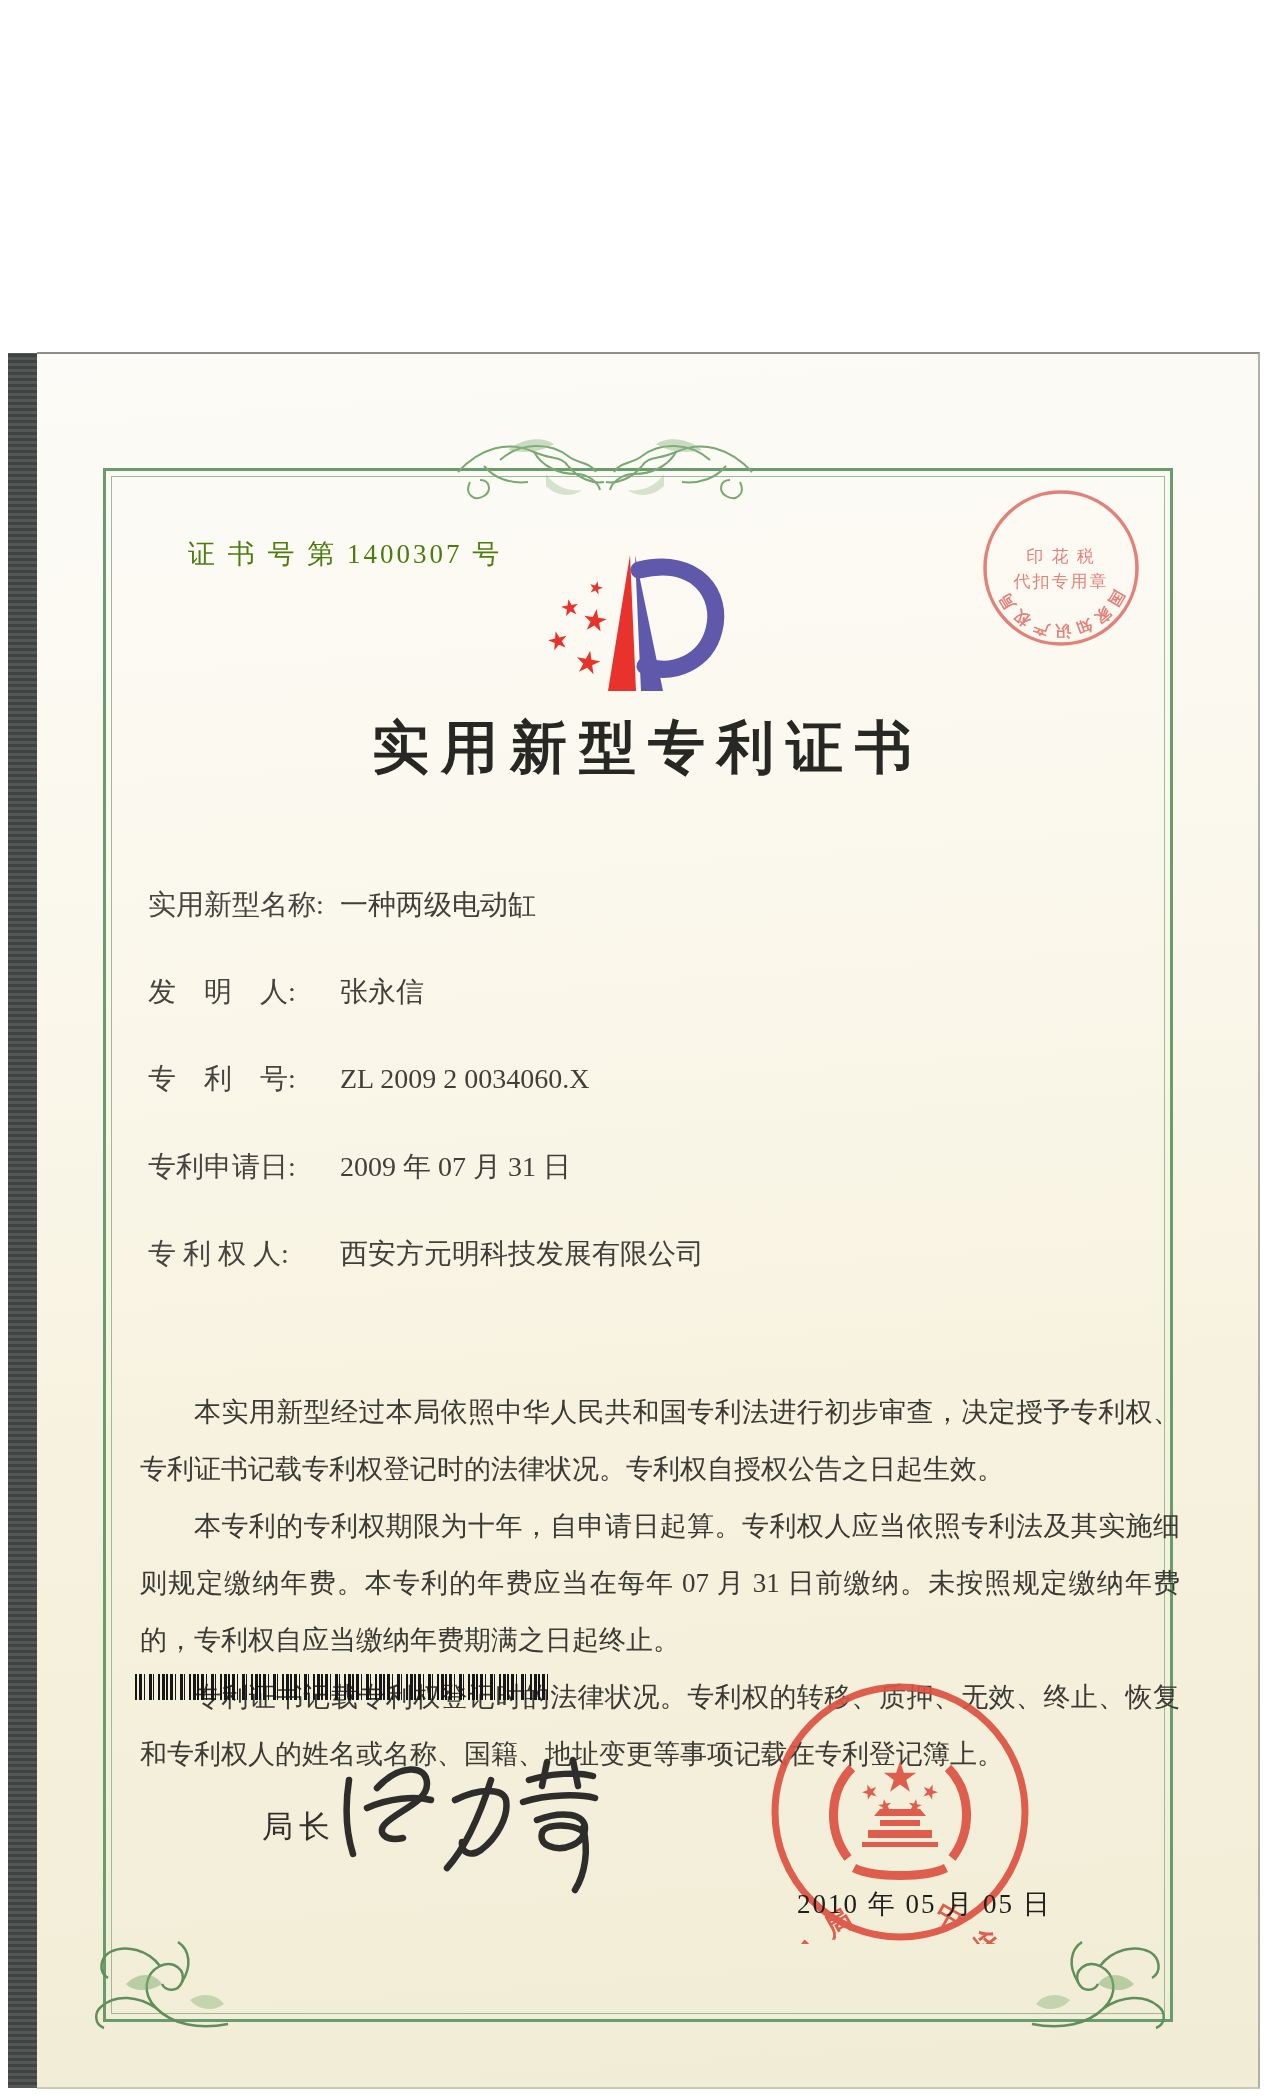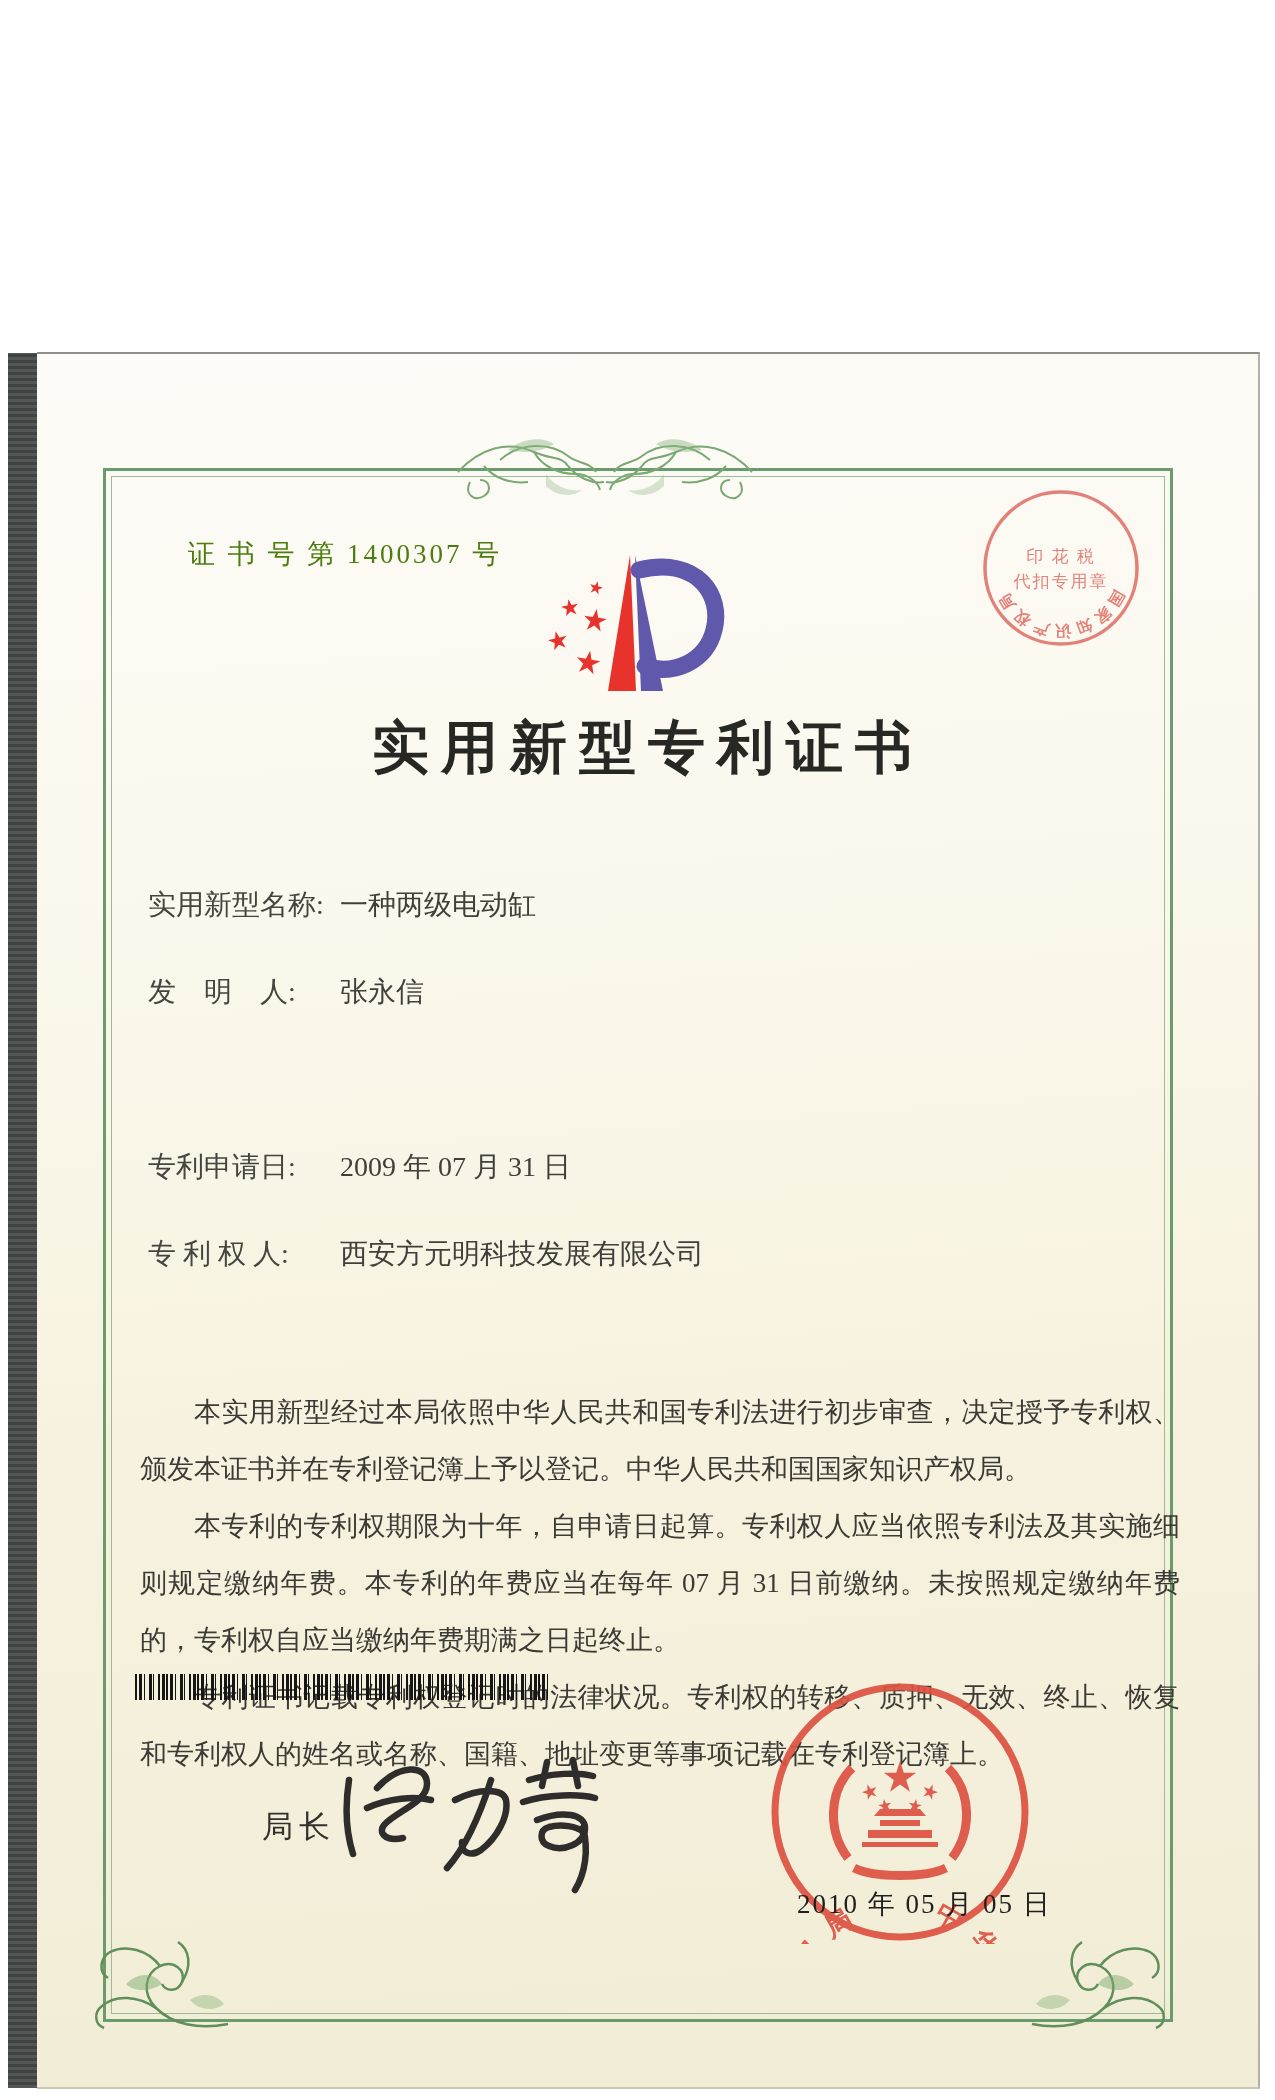--- a/index.html
+++ b/index.html
@@ -164,29 +164,32 @@
   </svg>
 
   <div class="abs title">实用新型专利证书</div>
 
   <div class="abs field-row f0">
     <span class="field-label">实用新型名称:</span><span class="field-value">一种两级电动缸</span>
   </div>
   <div class="abs field-row f1">
     <span class="field-label">发　明　人:</span><span class="field-value">张永信</span>
   </div>
+  <div class="abs field-row f2">
+    <span class="field-label">专　利　号:</span><span class="field-value">ZL 2009 2 0034060.X</span>
+  </div>
   <div class="abs field-row f3">
     <span class="field-label">专利申请日:</span><span class="field-value">2009 年 07 月 31 日</span>
   </div>
   <div class="abs field-row f4">
     <span class="field-label">专 利 权 人:</span><span class="field-value">西安方元明科技发展有限公司</span>
   </div>
 
   <div class="abs body-text">
-    <p>本实用新型经过本局依照中华人民共和国专利法进行初步审查，决定授予专利权、颁发本证书并在专利登记簿上予以登记。中华人民共和国国家知识产权局。</p>
+    <p>本实用新型经过本局依照中华人民共和国专利法进行初步审查，决定授予专利权、专利证书记载专利权登记时的法律状况。专利权自授权公告之日起生效。</p>
     <p>本专利的专利权期限为十年，自申请日起算。专利权人应当依照专利法及其实施细则规定缴纳年费。本专利的年费应当在每年 07 月 31 日前缴纳。未按照规定缴纳年费的，专利权自应当缴纳年费期满之日起终止。</p>
     <p>专利证书记载专利权登记时的法律状况。专利权的转移、质押、无效、终止、恢复和专利权人的姓名或名称、国籍、地址变更等事项记载在专利登记簿上。</p>
   </div>
 
   <div class="abs barcode"></div>
 
   <div class="abs signer-label">局长</div>
   <svg class="abs signature-svg" width="300" height="160" viewBox="0 0 300 160">
     <g fill="none" stroke="#2f2d2b" stroke-width="6.5" stroke-linecap="round">
       <path d="M16,44 C12,70 13,96 20,118"></path>

